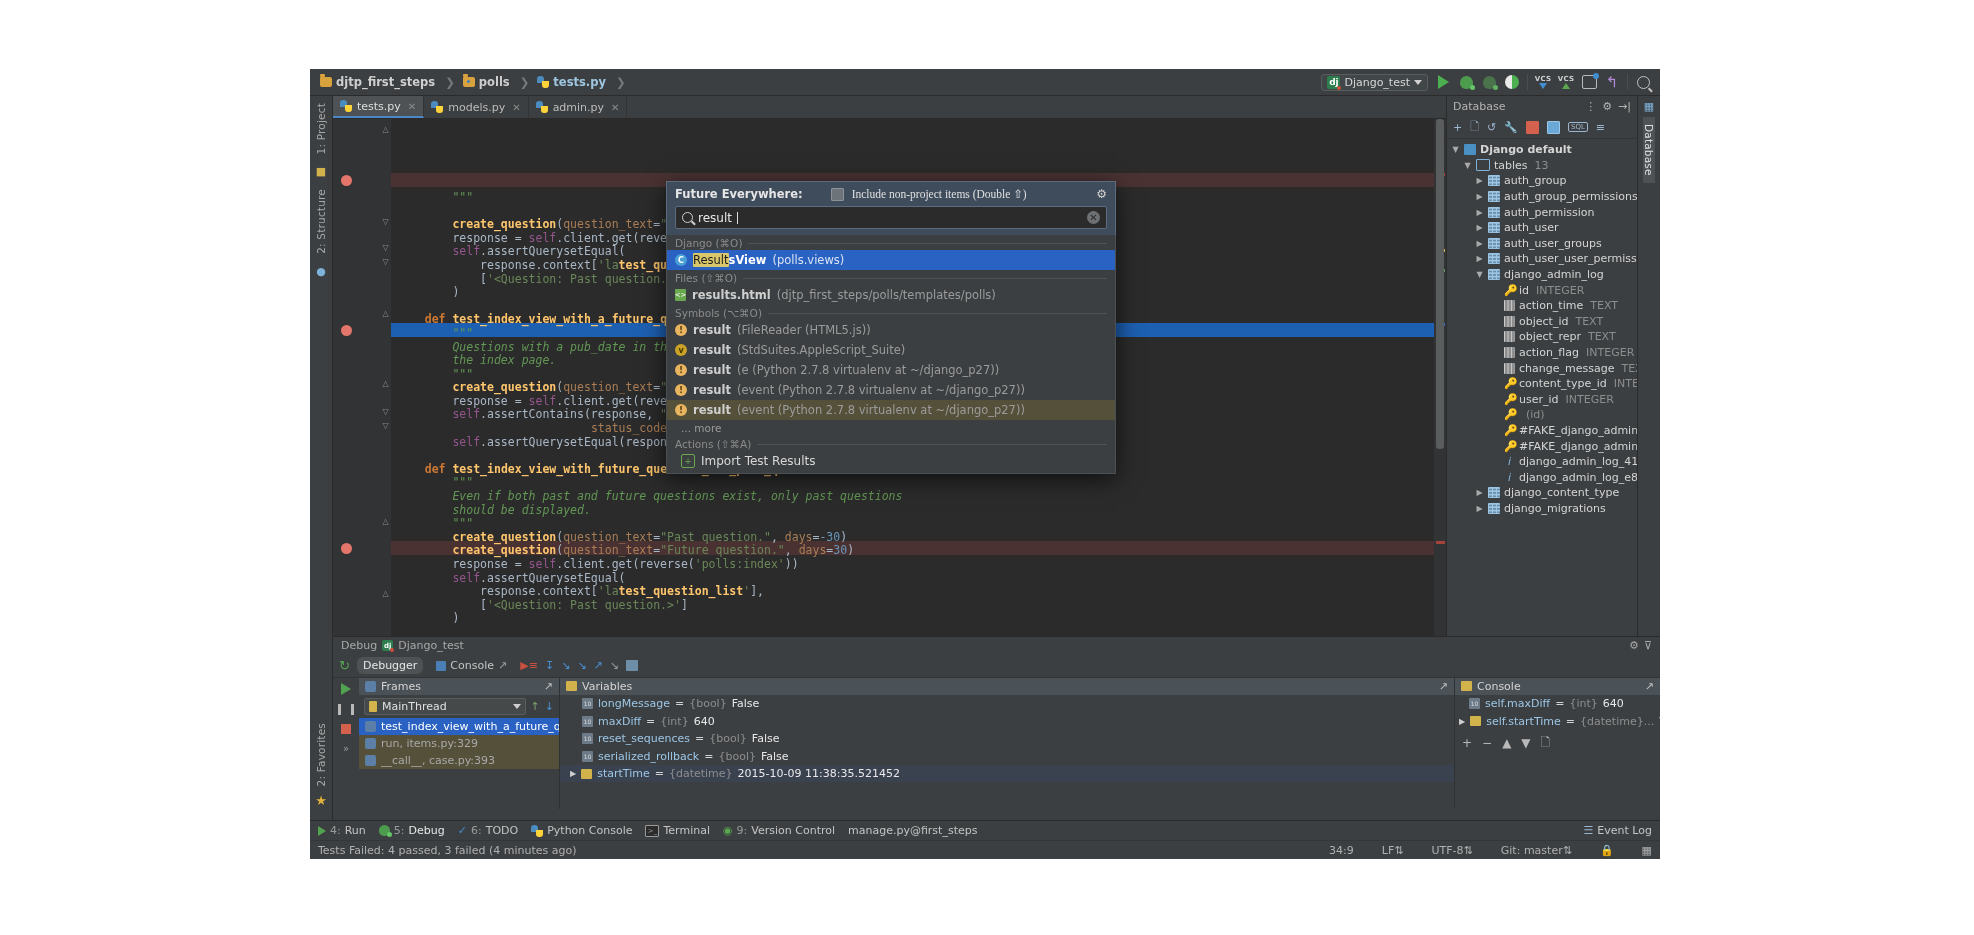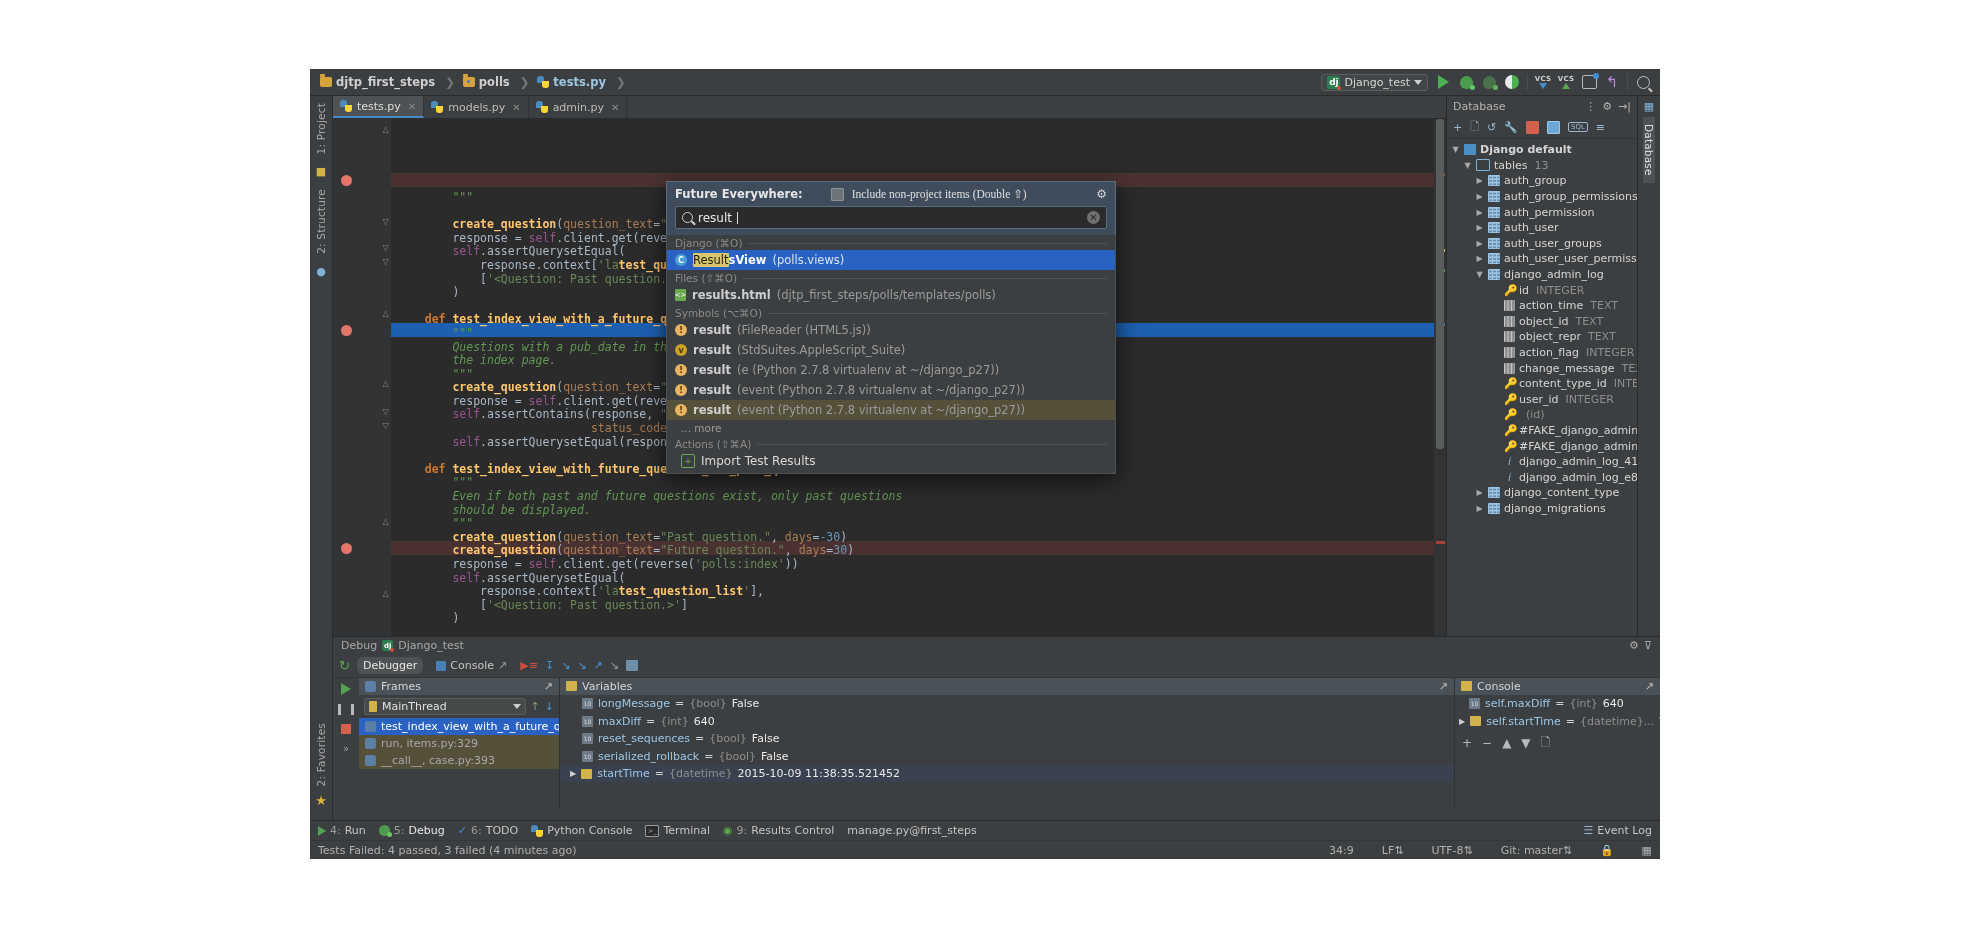--- a/index.html
+++ b/index.html
@@ -728,21 +728,21 @@
       <span class="ic-py"></span>
       <span>Python Console</span>
     </span>
     <span class="sbtn">
       <span class="term-ic">&gt;_</span>
       <span>Terminal</span>
     </span>
     <span class="sbtn">
       <span style="color:#5aa94f;font-size:11px;">◉</span>
       <span class="n">9:</span>
-      <span>Results Control</span>
+      <span>Version Control</span>
     </span>
     <span class="sbtn">
       <span>manage.py@first_steps</span>
     </span>
     <span class="sp"></span>
     <span class="sbtn">
       <span style="color:#9db6cf;">☰</span>
       <span>Event Log</span>
     </span>
   </div>

